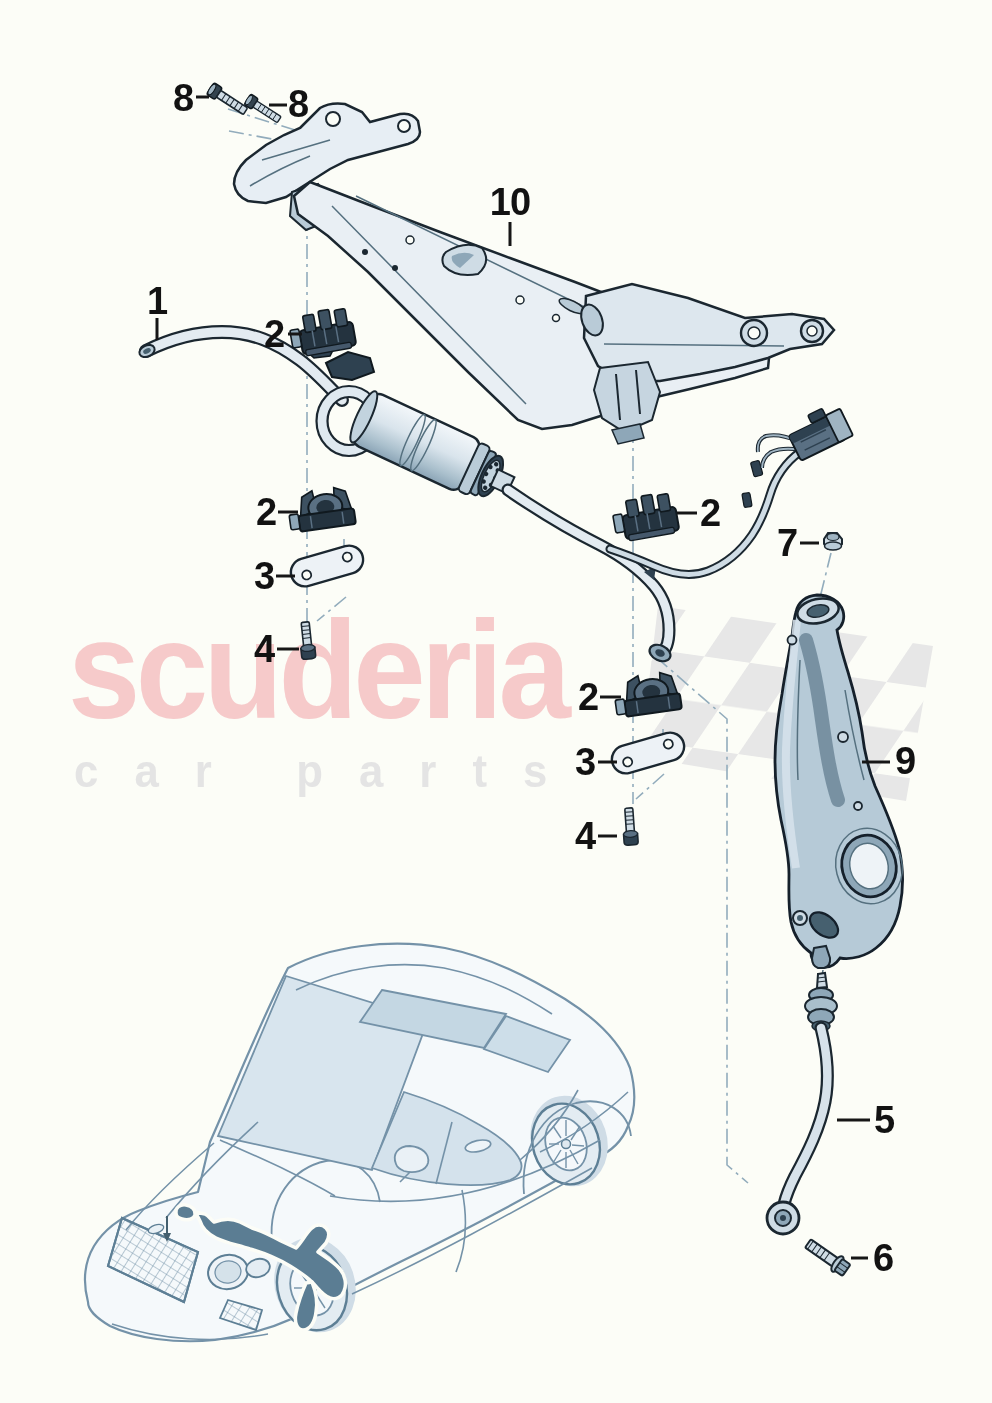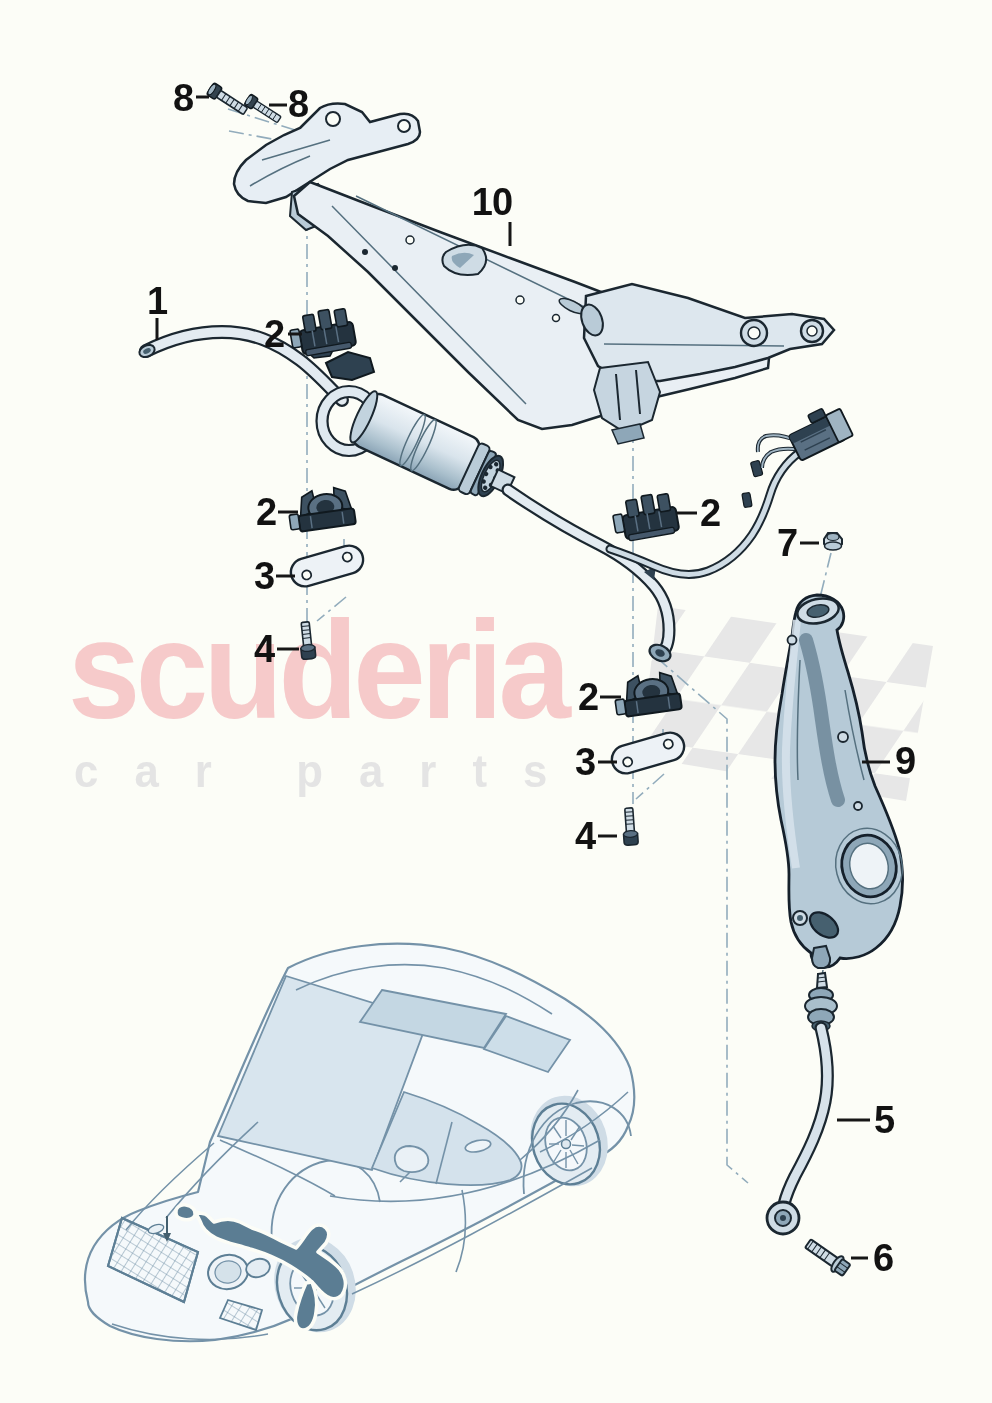--- a/index.html
+++ b/index.html
@@ -384,15 +384,15 @@
   <div class="callout" style="left:264px;top:576px">3</div>
   <div class="callout" style="left:585px;top:762px">3</div>
   <div class="callout" style="left:264px;top:649px">4</div>
   <div class="callout" style="left:585px;top:836px">4</div>
   <div class="callout" style="left:884px;top:1120px">5</div>
   <div class="callout" style="left:883px;top:1258px">6</div>
   <div class="callout" style="left:787px;top:543px">7</div>
   <div class="callout" style="left:183px;top:98px">8</div>
   <div class="callout" style="left:298px;top:104px">8</div>
   <div class="callout" style="left:905px;top:761px">9</div>
-  <div class="callout" style="left:492px;top:202px">10</div>
+  <div class="callout" style="left:510px;top:202px">10</div>
 
 </div>
 
 </body></html>

